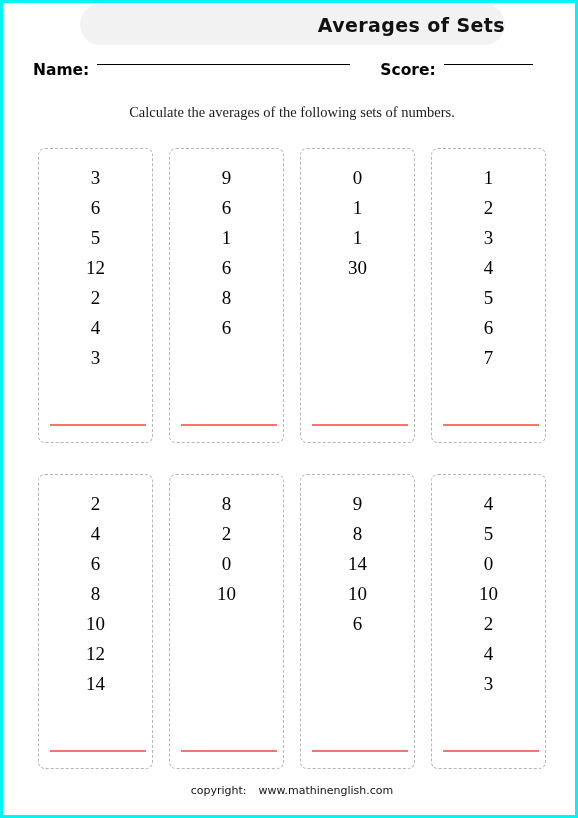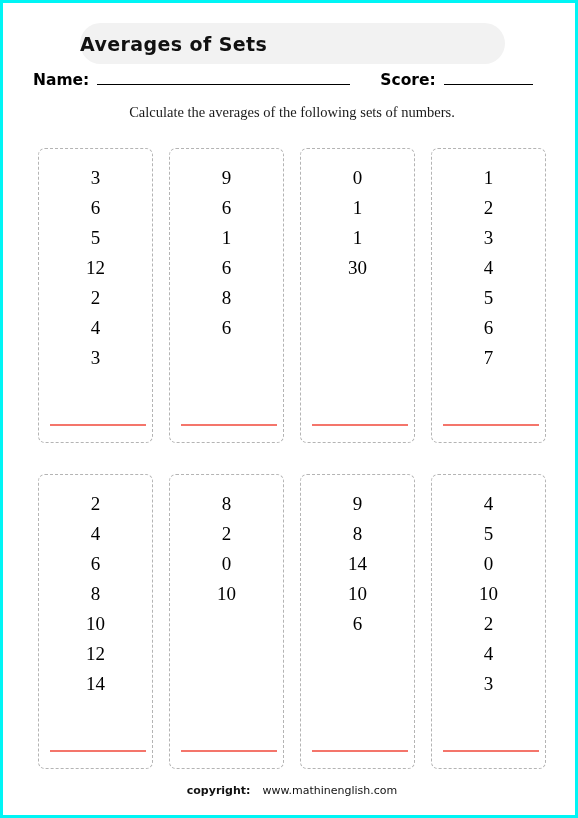--- a/index.html
+++ b/index.html
@@ -15,46 +15,45 @@
     background: #ffffff;
     border: 3px solid #00f5f5;
     overflow: hidden;
     font-family: "Liberation Serif", "DejaVu Serif", serif;
   }
 
   
   .title-pill {
     position: absolute;
     left: 77px;
-    top: 20px;
+    top: 1px;
     width: 425px;
     height: 41px;
     background: #f2f2f2;
     border-radius: 21px;
     display: flex;
     align-items: center;
-    justify-content: flex-start;
+    justify-content: flex-end;
   }
   .title-text {
     font-family: "DejaVu Sans", sans-serif;
     font-size: 19px;
     font-weight: 700;
     color: #111111;
     letter-spacing: 0.4px;
   }
 
   
   .namerow {
     position: absolute;
     left: 30px;
     top: 60px;
     width: 518px;
     height: 26px;
     display: flex;
-    align-items: flex-end;
   }
   .field-label {
     font-family: "DejaVu Sans", sans-serif;
     font-size: 15.5px;
     font-weight: 700;
     color: #000000;
     white-space: nowrap;
     line-height: 1;
     padding-bottom: 1px;
   }
@@ -128,21 +127,21 @@
   .footer {
     position: absolute;
     left: 0;
     bottom: 18px;
     width: 578px;
     text-align: center;
     font-family: "DejaVu Sans", sans-serif;
     font-size: 11px;
     color: #111111;
   }
-  .footer .cr { margin-right: 12px; font-weight: bold; }
+  .footer .cr { margin-right: 12px; }
 </style>
 </head>
 <body>
 
 <div class="page" style="border-color: rgb(0, 245, 245);">
 
   <div class="title-pill" style="background: rgb(242, 242, 242);">
     <div class="title-text">Averages of Sets</div>
   </div>
 

